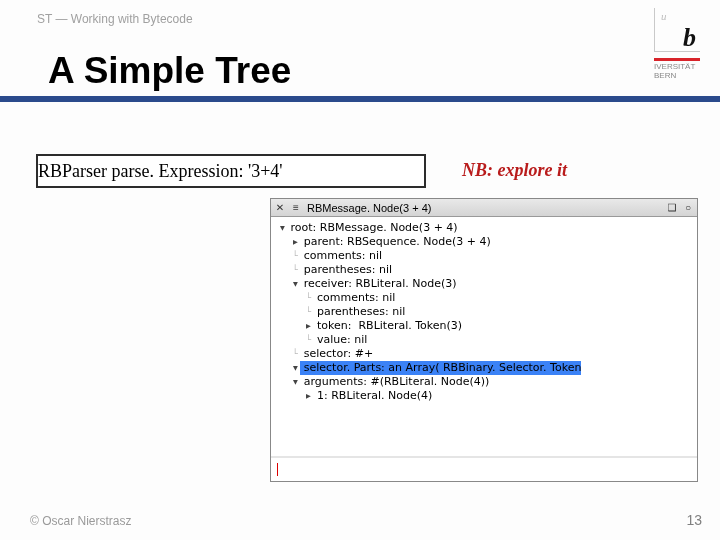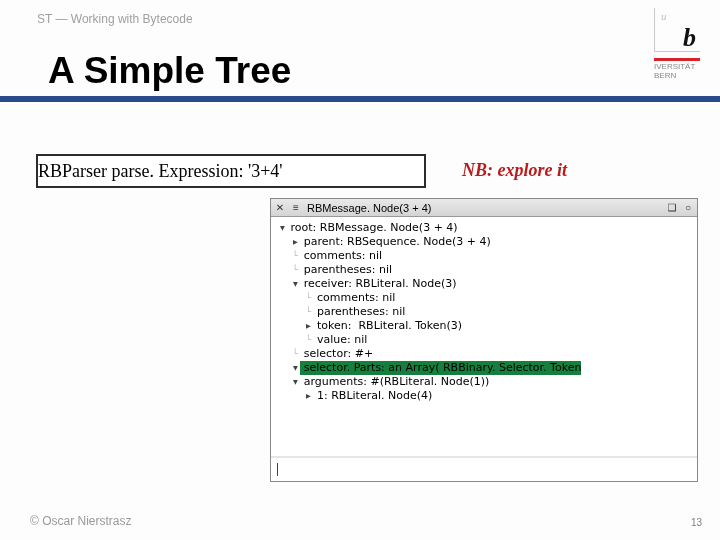--- a/index.html
+++ b/index.html
@@ -82,39 +82,39 @@
     flex: 1; padding: 4px 4px 4px 6px;
     font: 11px "Lucida Grande","DejaVu Sans",sans-serif;
     line-height: 14px; overflow: hidden;
     background: #fff;
   }
   .row { display:flex; align-items:center; white-space:pre; }
   .disc { display:inline-block; width:10px; text-align:center; color:#444; font-size:9px; }
   .disc.down::before { content:"▼"; transform: scale(.7); display:inline-block;}
   .disc.right::before { content:"▶"; transform: scale(.7); display:inline-block;}
   .branch { color:#bbb; font-family:monospace; font-size:11px; display:inline-block;}
-  .sel { background:#15803d; }
+  .sel { background:#3b82f6; }
   .input-area {
     height: 24px; border-top: 1px solid #bbb;
     background: #fff;
     font: 12px monospace; padding: 4px 6px 0; color:#000;
     position:relative;
   }
   .cursor { display:inline-block; width:1px; height:13px; background:#d00; vertical-align:middle; }
   .input-area::before{
     content:""; position:absolute; left:0; right:0; top:-2px; height:2px;
     background:#e5e5e5;
   }
   .footer-left {
     position: absolute; left: 30px; bottom: 12px;
     font-size: 12px; color: #9a9a9a;
   }
   .footer-right {
     position: absolute; right: 18px; bottom: 12px;
-    font-size: 10px; color: #808080;
+    font-size: 14px; color: #808080;
   }
 </style>
 </head>
 <body>
 
 <div class="header-str">ST — Working with Bytecode</div>
 
 <div class="logo">
   <div class="logo-b">
     <span class="u">u</span>
@@ -148,20 +148,20 @@
       <div class="row"><span class="branch">  </span><span class="disc right"></span><span> parent: RBSequence. Node(3 + 4)</span></div>
       <div class="row"><span class="branch">  </span><span class="disc " style="color: rgb(187, 187, 187); font-family: monospace;">└</span><span> comments: nil</span></div>
       <div class="row"><span class="branch">  </span><span class="disc " style="color: rgb(187, 187, 187); font-family: monospace;">└</span><span> parentheses: nil</span></div>
       <div class="row"><span class="branch">  </span><span class="disc down"></span><span> receiver: RBLiteral. Node(3)</span></div>
       <div class="row"><span class="branch">    </span><span class="disc " style="color: rgb(187, 187, 187); font-family: monospace;">└</span><span> comments: nil</span></div>
       <div class="row"><span class="branch">    </span><span class="disc " style="color: rgb(187, 187, 187); font-family: monospace;">└</span><span> parentheses: nil</span></div>
       <div class="row"><span class="branch">    </span><span class="disc right"></span><span> token:  RBLiteral. Token(3)</span></div>
       <div class="row"><span class="branch">    </span><span class="disc " style="color: rgb(187, 187, 187); font-family: monospace;">└</span><span> value: nil</span></div>
       <div class="row"><span class="branch">  </span><span class="disc " style="color: rgb(187, 187, 187); font-family: monospace;">└</span><span> selector: #+</span></div>
       <div class="row"><span class="branch">  </span><span class="disc down"></span><span class="sel"> selector. Parts: an Array( RBBinary. Selector. Token</span></div>
-      <div class="row"><span class="branch">  </span><span class="disc down"></span><span> arguments: #(RBLiteral. Node(1))</span></div>
+      <div class="row"><span class="branch">  </span><span class="disc down"></span><span> arguments: #(RBLiteral. Node(4))</span></div>
       <div class="row"><span class="branch">    </span><span class="disc right"></span><span> 1: RBLiteral. Node(4)</span></div>
     </div>
   <div class="input-area"><span class="cursor"></span></div>
 </div>
 
 <div class="footer-left">© Oscar Nierstrasz</div>
 <div class="footer-right">13</div>
 
 </body></html>

